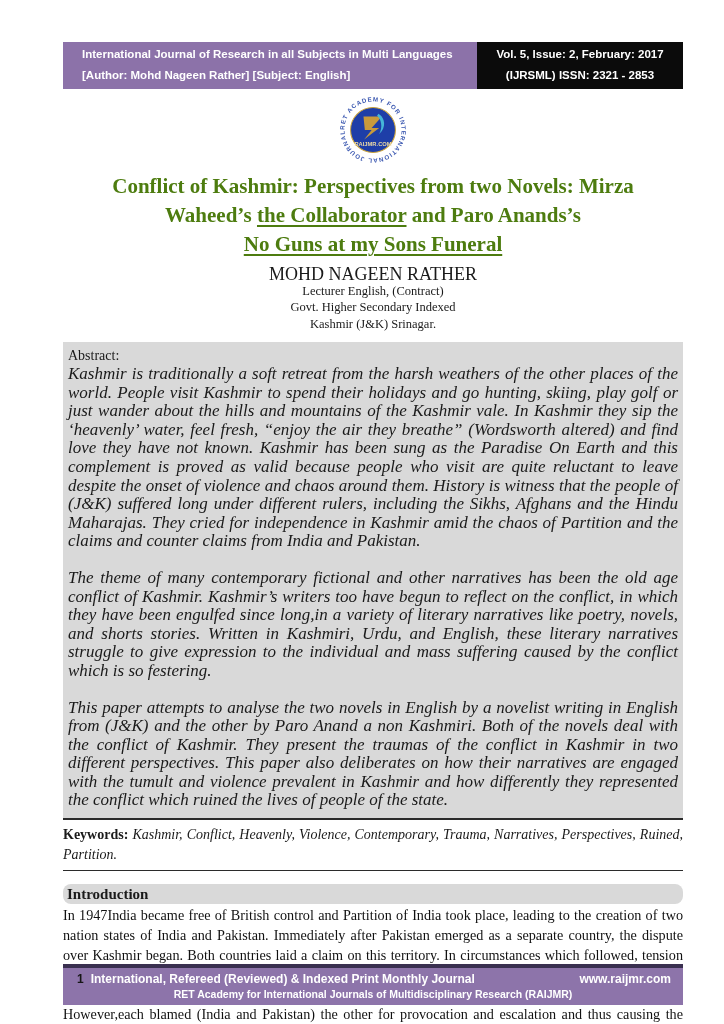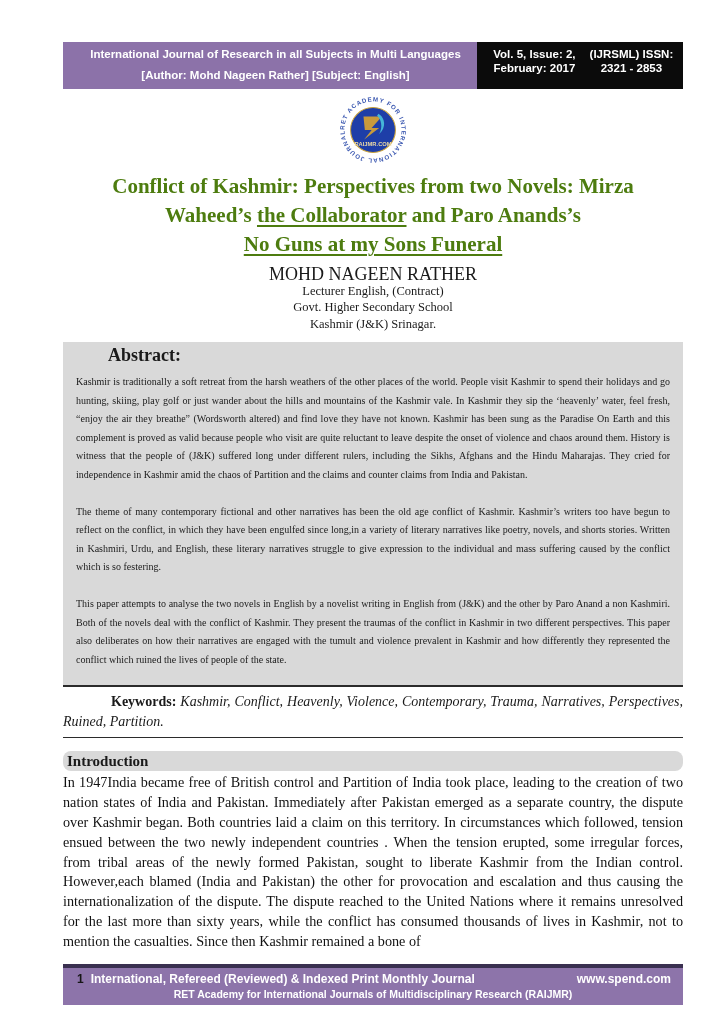--- a/index.html
+++ b/index.html
@@ -13,25 +13,25 @@
 
   
   .band {
     margin-top:42px; height:47px; display:flex; align-items:stretch;
     background:#8c72a9;
   }
   .band-left {
     flex:1; display:flex; flex-direction:column; justify-content:space-between;
     padding:6px 8px 6px 19px;
     font-family:"Liberation Sans", sans-serif; font-weight:bold;
-    font-size:11.5px; color:#ffffff; line-height:1.2;align-items:center;
+    font-size:11.5px; color:#ffffff; line-height:1.2;
   }
   .band-right {
     width:206px; background:#0b0b0b; color:#ffffff;
-    display:flex; flex-direction:row; justify-content:space-between;
+    display:flex; flex-direction:column; justify-content:space-between;
     padding:6px 6px; text-align:center;
     font-family:"Liberation Sans", sans-serif; font-weight:bold;
     font-size:11.5px; line-height:1.2;
   }
 
   
   .logo-row { text-align:center; margin-top:7px; height:68px; }
   .logo-row svg { display:inline-block; }
 
   
@@ -46,36 +46,36 @@
 
   
   .author { text-align:center; margin-top:7px; line-height:16.5px; }
   .author .name { font-size:18px; }
   .author .aline { font-size:12.5px; }
 
   
   .abstract {
     margin-top:10px; background:#d9d9d9; padding:4px 5px 8px 5px;
   }
-  .abstract-head { font-weight:bold; font-size:18px; line-height:19px;margin-left:40px; }
+  .abstract-head { font-weight:normal; font-size:14px; line-height:19px; }
   .abstract p {
-    margin:8px; font-size:10px; line-height:18.6px;
+    margin:0; font-style:italic; font-size:17px; line-height:18.6px;
     text-align:justify; text-align-last:left;
   }
   .abstract p + p { margin-top:18px; }
 
   .rule-thick { height:0; border-top:2px solid #2b2b2b; }
   .rule-thin  { height:0; border-top:1.5px solid #2b2b2b; }
 
   
   .keywords {
     margin:0; padding:5px 0 6px 0; font-size:14px; line-height:19.5px;
     text-align:justify; text-align-last:left;
   }
-  .keywords .kw-label { font-weight:bold; font-style:normal;margin-left:48px; }
+  .keywords .kw-label { font-weight:bold; font-style:normal; }
   .keywords .kw-text  { font-style:italic; }
 
   
   .intro-head {
     margin-top:13px; background:#d9d9d9; padding:0 4px;
     font-weight:bold; font-size:15px; line-height:20px;border-radius:8px;
   }
   .intro-para {
     margin:2px 0 0 0; font-size:14.2px; line-height:19.8px;
     text-align:justify; text-align-last:left; color:#111;
@@ -124,21 +124,21 @@
       <path d="M58,26 C68,32 70,46 59,56 C65,46 62,34 56,29 Z" fill="#45b6d8"></path>
       <text x="50" y="74" text-anchor="middle" font-size="8.5" fill="#ecd9a4" font-weight="bold" font-family="Liberation Sans, sans-serif">RAIJMR.COM</text>
     </svg>
   </div>
 
   <h1 class="title"><span>Conflict of Kashmir: Perspectives from two Novels: Mirza</span><br><span>Waheed’s </span><span class="book">the Collaborator</span><span> and Paro Anands’s</span><br><span class="book">No Guns at my Sons Funeral</span></h1>
 
   <div class="author">
     <div class="name">MOHD NAGEEN RATHER</div>
     <div class="aline">Lecturer English, (Contract)</div>
-    <div class="aline">Govt. Higher Secondary School</div>
+    <div class="aline">Govt. Higher Secondary Indexed</div>
     <div class="aline">Kashmir (J&amp;K) Srinagar.</div>
   </div>
 
   <section class="abstract">
     <div class="abstract-head">Abstract:</div>
     <p>Kashmir is traditionally a soft retreat from the harsh weathers of the other places of the world. People visit Kashmir to spend their holidays and go hunting, skiing, play golf or just wander about the hills and mountains of the Kashmir vale. In Kashmir they sip the ‘heavenly’ water, feel fresh, “enjoy the air they breathe” (Wordsworth altered) and find love they have not known. Kashmir has been sung as the Paradise On Earth and this complement is proved  as valid because people who visit are quite reluctant to leave despite the onset of violence and chaos around them. History is witness that the people of (J&amp;K) suffered long under different rulers, including the Sikhs, Afghans and the Hindu Maharajas. They cried for independence in Kashmir amid the chaos of Partition and the claims and counter claims from India and Pakistan.</p>
     <p>The theme of many contemporary fictional and other narratives has been the old age conflict of Kashmir. Kashmir’s writers too have begun to reflect on the conflict, in which they have been engulfed since long,in a variety of literary narratives like poetry, novels, and shorts stories. Written in Kashmiri, Urdu, and English, these literary narratives struggle to give expression to the individual and mass suffering caused by the conflict which is so festering.</p>
     <p>This paper attempts to analyse the two novels in English by a novelist writing in English from (J&amp;K) and the other by Paro Anand a non Kashmiri. Both of the novels deal with the conflict of Kashmir. They present the traumas of the conflict in Kashmir in two different perspectives. This paper also deliberates on how their narratives are engaged with the tumult and violence prevalent in Kashmir and how differently  they represented the conflict which ruined the lives of people of the state.</p>
   </section>
 
@@ -151,16 +151,16 @@
 
   <div class="intro-head">Introduction</div>
   <p class="intro-para">In 1947India became free of British control and Partition of India took place, leading to the creation of two nation states of India and Pakistan. Immediately after Pakistan emerged as a separate country, the dispute over Kashmir began. Both countries laid a claim on this territory. In circumstances which followed, tension ensued between the two newly independent countries . When the tension erupted, some irregular forces, from tribal areas of the newly formed Pakistan, sought to liberate Kashmir from the Indian control. However,each blamed (India and Pakistan) the other for provocation and escalation and thus causing the internationalization of the dispute.  The dispute reached to the United Nations where it remains unresolved for the last more than sixty years, while the conflict has consumed thousands of lives in Kashmir, not to mention the casualties. Since then Kashmir remained a bone of</p>
 
 </div>
 
 <footer class="footer">
   <div class="f-line1">
     <span class="f-pagenum">1</span>
     <span class="f-text">International, Refereed (Reviewed) &amp; Indexed Print Monthly Journal</span>
-    <a class="f-url" href="#">www.spend.com</a>
+    <a class="f-url" href="#">www.raijmr.com</a>
   </div>
   <div class="f-line2">RET Academy for International Journals of Multidisciplinary Research (RAIJMR)</div>
 </footer>
 
 </body></html>

